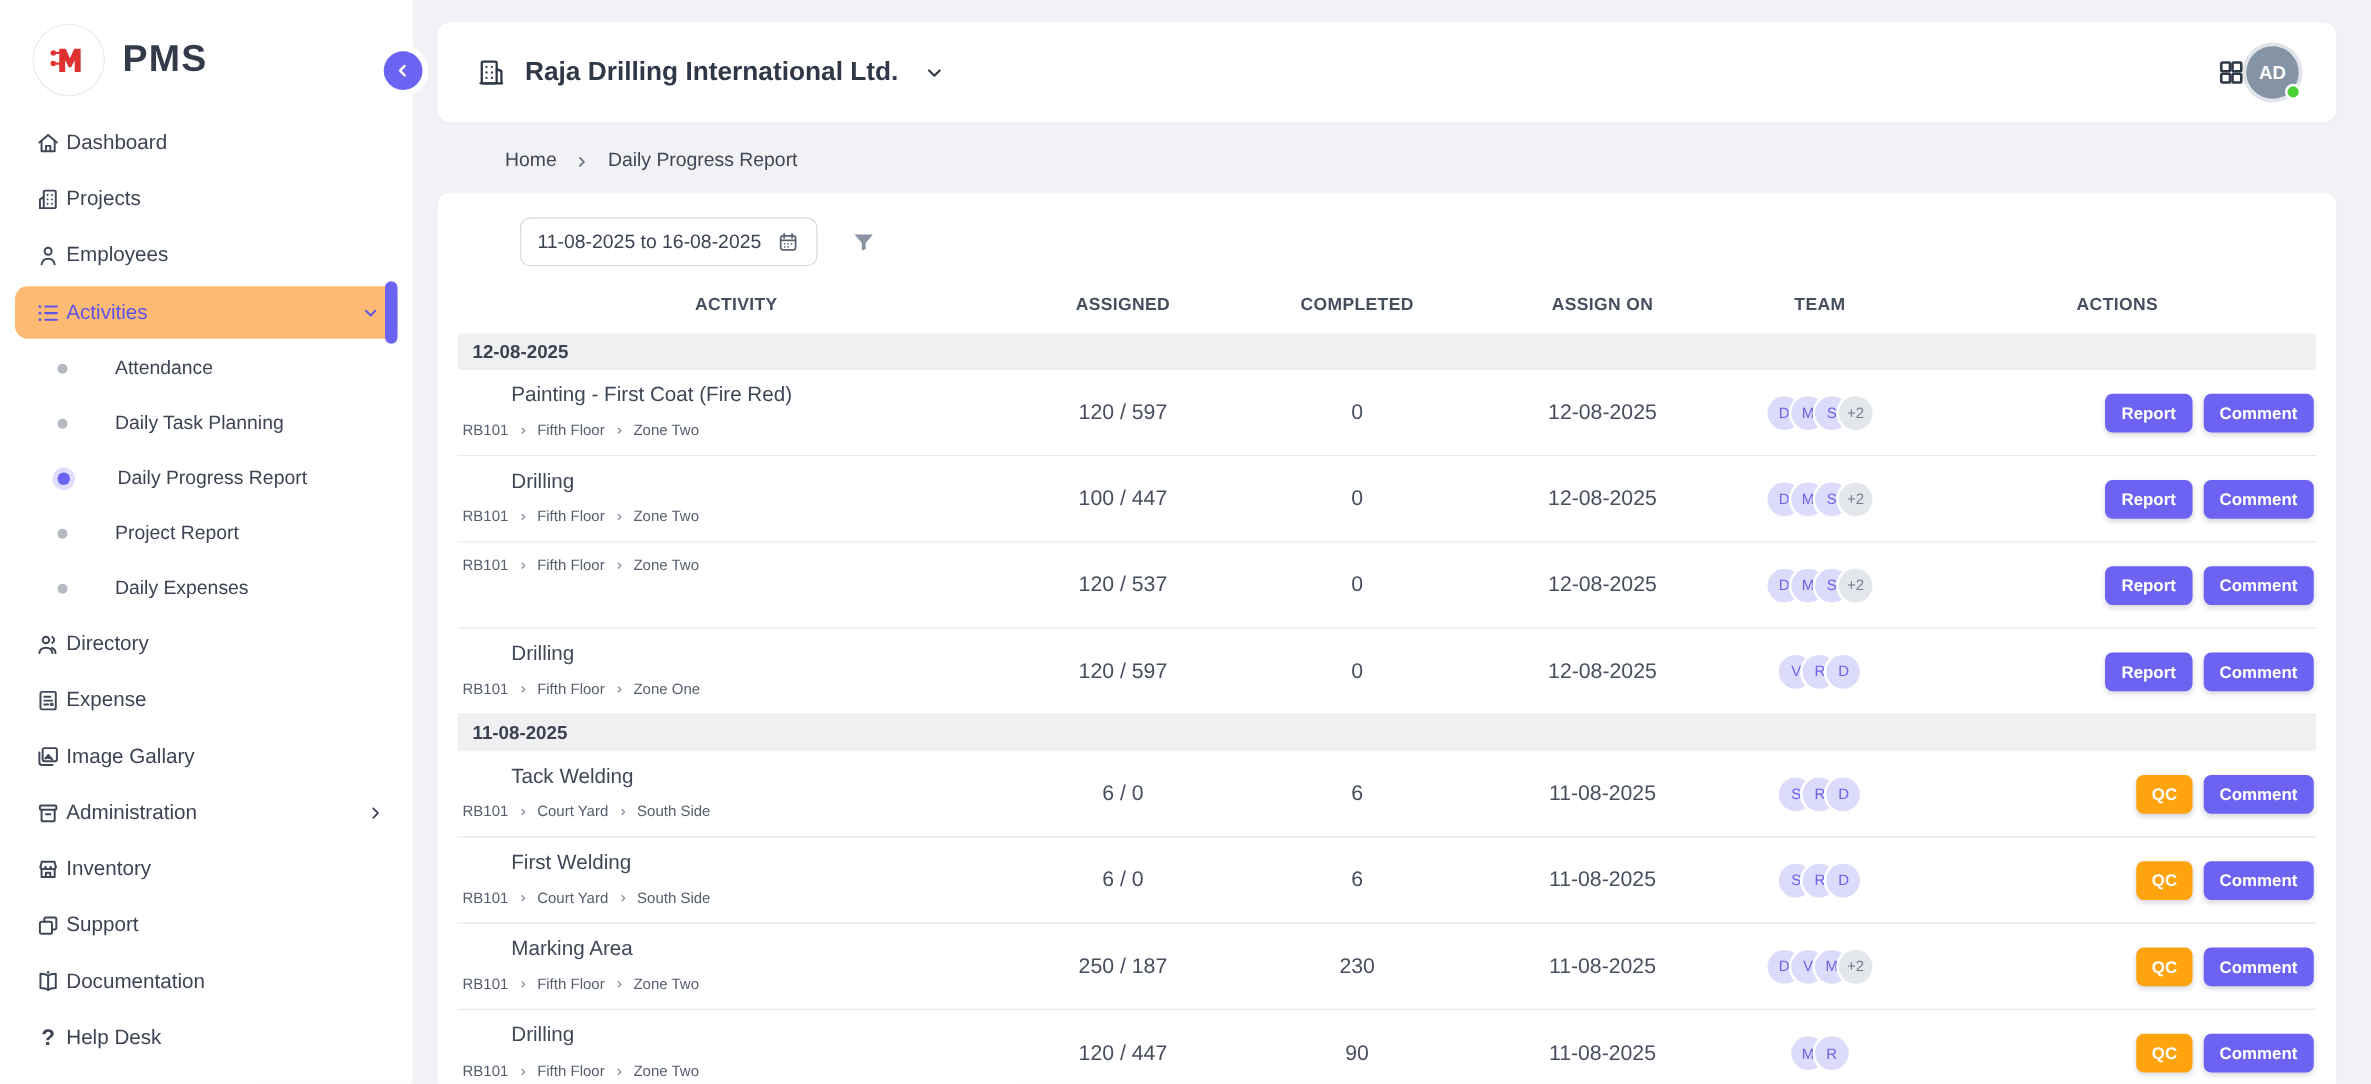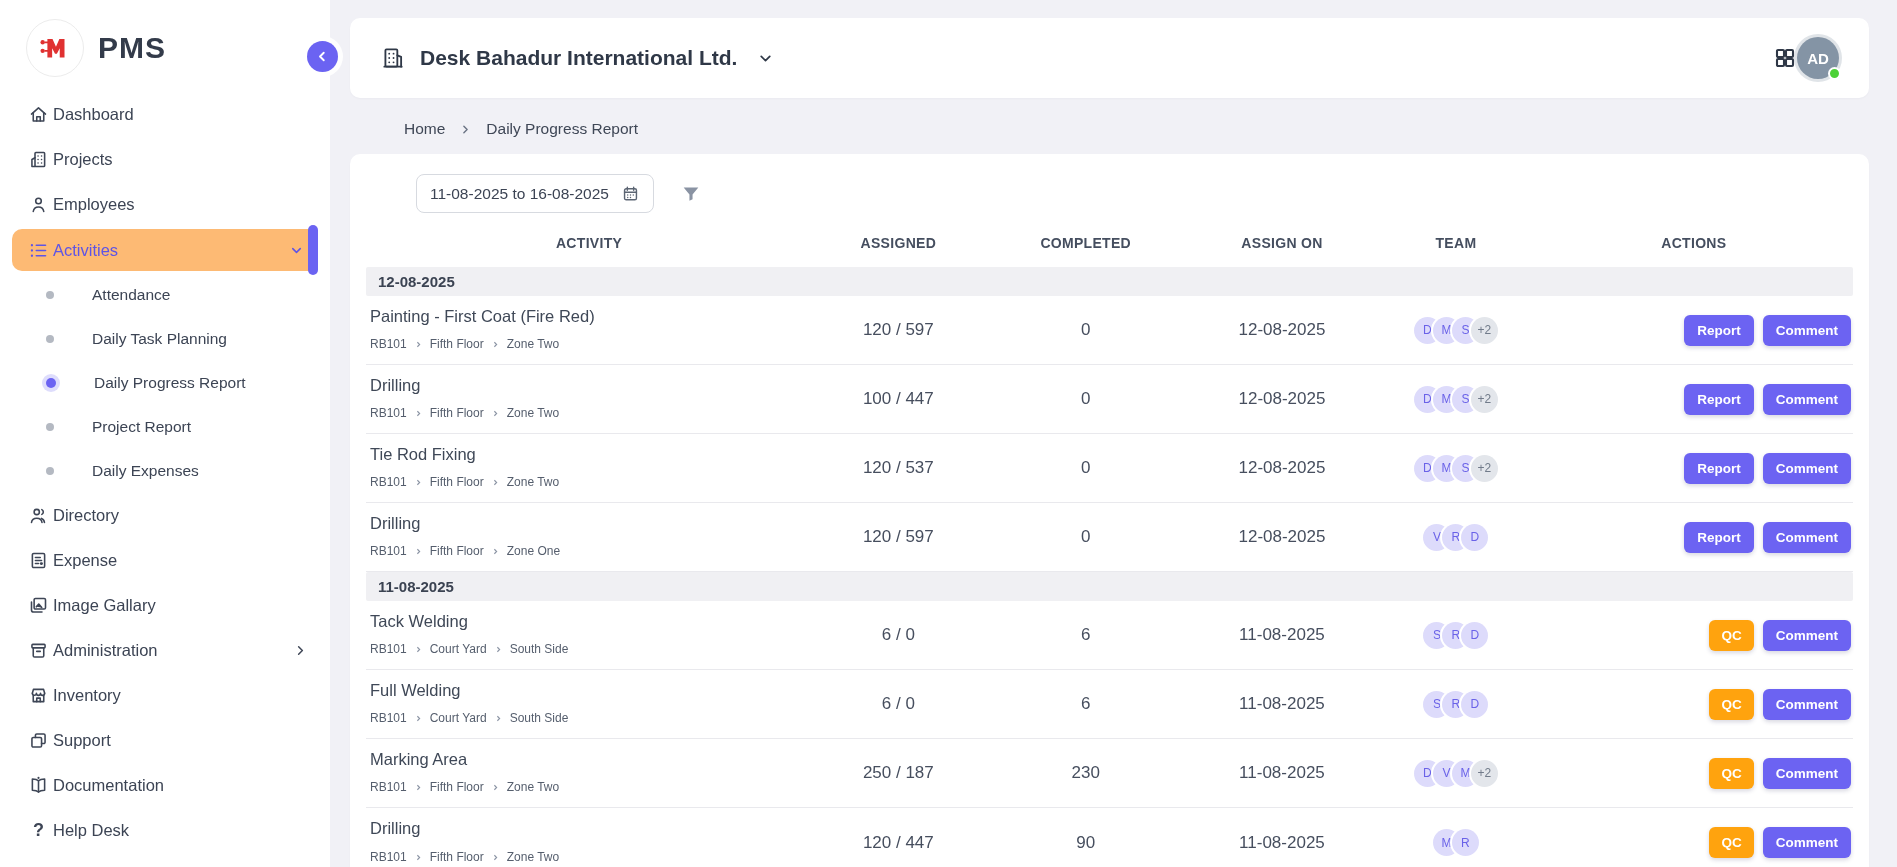--- a/index.html
+++ b/index.html
@@ -108,21 +108,21 @@
   .group-row {
     background:#f0f0f3; border-radius:2px; padding:6px 12px;
     font-size:15px; font-weight:bold; color:#3b4352; height:29px;
   }
   .trow { height:69px; border-bottom:1px solid #e9e9ed; align-items:center; }
   .trow:last-child { border-bottom:none; }
   .c-activity {
     display:flex; flex-direction:column; justify-content:space-between;
     height:100%; padding:11px 0 13px 4px;
   }
-  .atitle { font-size:16.5px; color:#3f4857; }
+  .atitle { font-size:16.5px; color:#3f4857;margin-left:39px; }
   .apath { display:flex; align-items:center; gap:7px; font-size:12px; color:#555e6d; }
   .apath .pchev { width:9px; height:9px; color:#8a93a3; }
   .c-num { text-align:center; font-size:17px; color:#464e5e; }
   .c-team { display:flex; align-items:center; justify-content:center; }
   .chip {
     width:27px; height:27px; border-radius:50%;
     display:flex; align-items:center; justify-content:center;
     font-size:12px; background:#dddbfb; color:#6a62e8;
     box-shadow:0 0 0 2px #fff; cursor:pointer;
   }
@@ -286,21 +286,21 @@
 <main class="main">
 
   <div class="topbar">
     <div class="company">
       <svg class="ic" viewBox="0 0 24 24" fill="none" stroke="currentColor" stroke-width="1.7" stroke-linecap="round" stroke-linejoin="round">
           <rect x="5" y="4" width="11" height="16" rx="1"></rect>
           <path d="M16 9.5l3.5 1.5v9"></path>
           <path d="M8.5 8h.01M12.5 8h.01M8.5 12h.01M12.5 12h.01M8.5 16h.01M12.5 16h.01"></path>
           <path d="M4 20h16"></path>
         </svg>
-      <span class="company-name">Desk Bahadur International Ltd.</span>
+      <span class="company-name">Raja Drilling International Ltd.</span>
       <svg class="chev-down" viewBox="0 0 24 24" fill="none" stroke="currentColor" stroke-width="2.4" stroke-linecap="round" stroke-linejoin="round">
           <path d="m6 9 6 6 6-6"></path>
         </svg>
     </div>
     <div class="topbar-right">
       <svg class="grid-icon" viewBox="0 0 24 24" fill="none" stroke="currentColor" stroke-width="2.1" stroke-linejoin="round">
           <rect x="4" y="4" width="7" height="7" rx="1"></rect>
           <rect x="13" y="4" width="7" height="7" rx="1"></rect>
           <rect x="4" y="13" width="7" height="7" rx="1"></rect>
           <rect x="13" y="13" width="7" height="7" rx="1"></rect>
@@ -402,21 +402,20 @@
         <span class="chip chip-more">+2</span>
       </div>
       <div class="c-actions">
         <button class="btn btn-purple">Report</button>
         <button class="btn btn-purple">Comment</button>
       </div>
     </div>
 
     <div class="tgrid trow">
       <div class="c-activity">
-        <div class="atitle">Tie Rod Fixing</div>
         <div class="apath">
           <span>RB101</span>
           <svg class="pchev" viewBox="0 0 24 24" fill="none" stroke="currentColor" stroke-width="3">
               <path d="m9 6 6 6-6 6"></path>
             </svg>
           <span>Fifth Floor</span>
           <svg class="pchev" viewBox="0 0 24 24" fill="none" stroke="currentColor" stroke-width="3">
               <path d="m9 6 6 6-6 6"></path>
             </svg>
           <span>Zone Two</span>
@@ -492,21 +491,21 @@
         <span class="chip">D</span>
       </div>
       <div class="c-actions">
         <button class="btn btn-qc">QC</button>
         <button class="btn btn-purple">Comment</button>
       </div>
     </div>
 
     <div class="tgrid trow">
       <div class="c-activity">
-        <div class="atitle">Full Welding</div>
+        <div class="atitle">First Welding</div>
         <div class="apath">
           <span>RB101</span>
           <svg class="pchev" viewBox="0 0 24 24" fill="none" stroke="currentColor" stroke-width="3">
               <path d="m9 6 6 6-6 6"></path>
             </svg>
           <span>Court Yard</span>
           <svg class="pchev" viewBox="0 0 24 24" fill="none" stroke="currentColor" stroke-width="3">
               <path d="m9 6 6 6-6 6"></path>
             </svg>
           <span>South Side</span>

